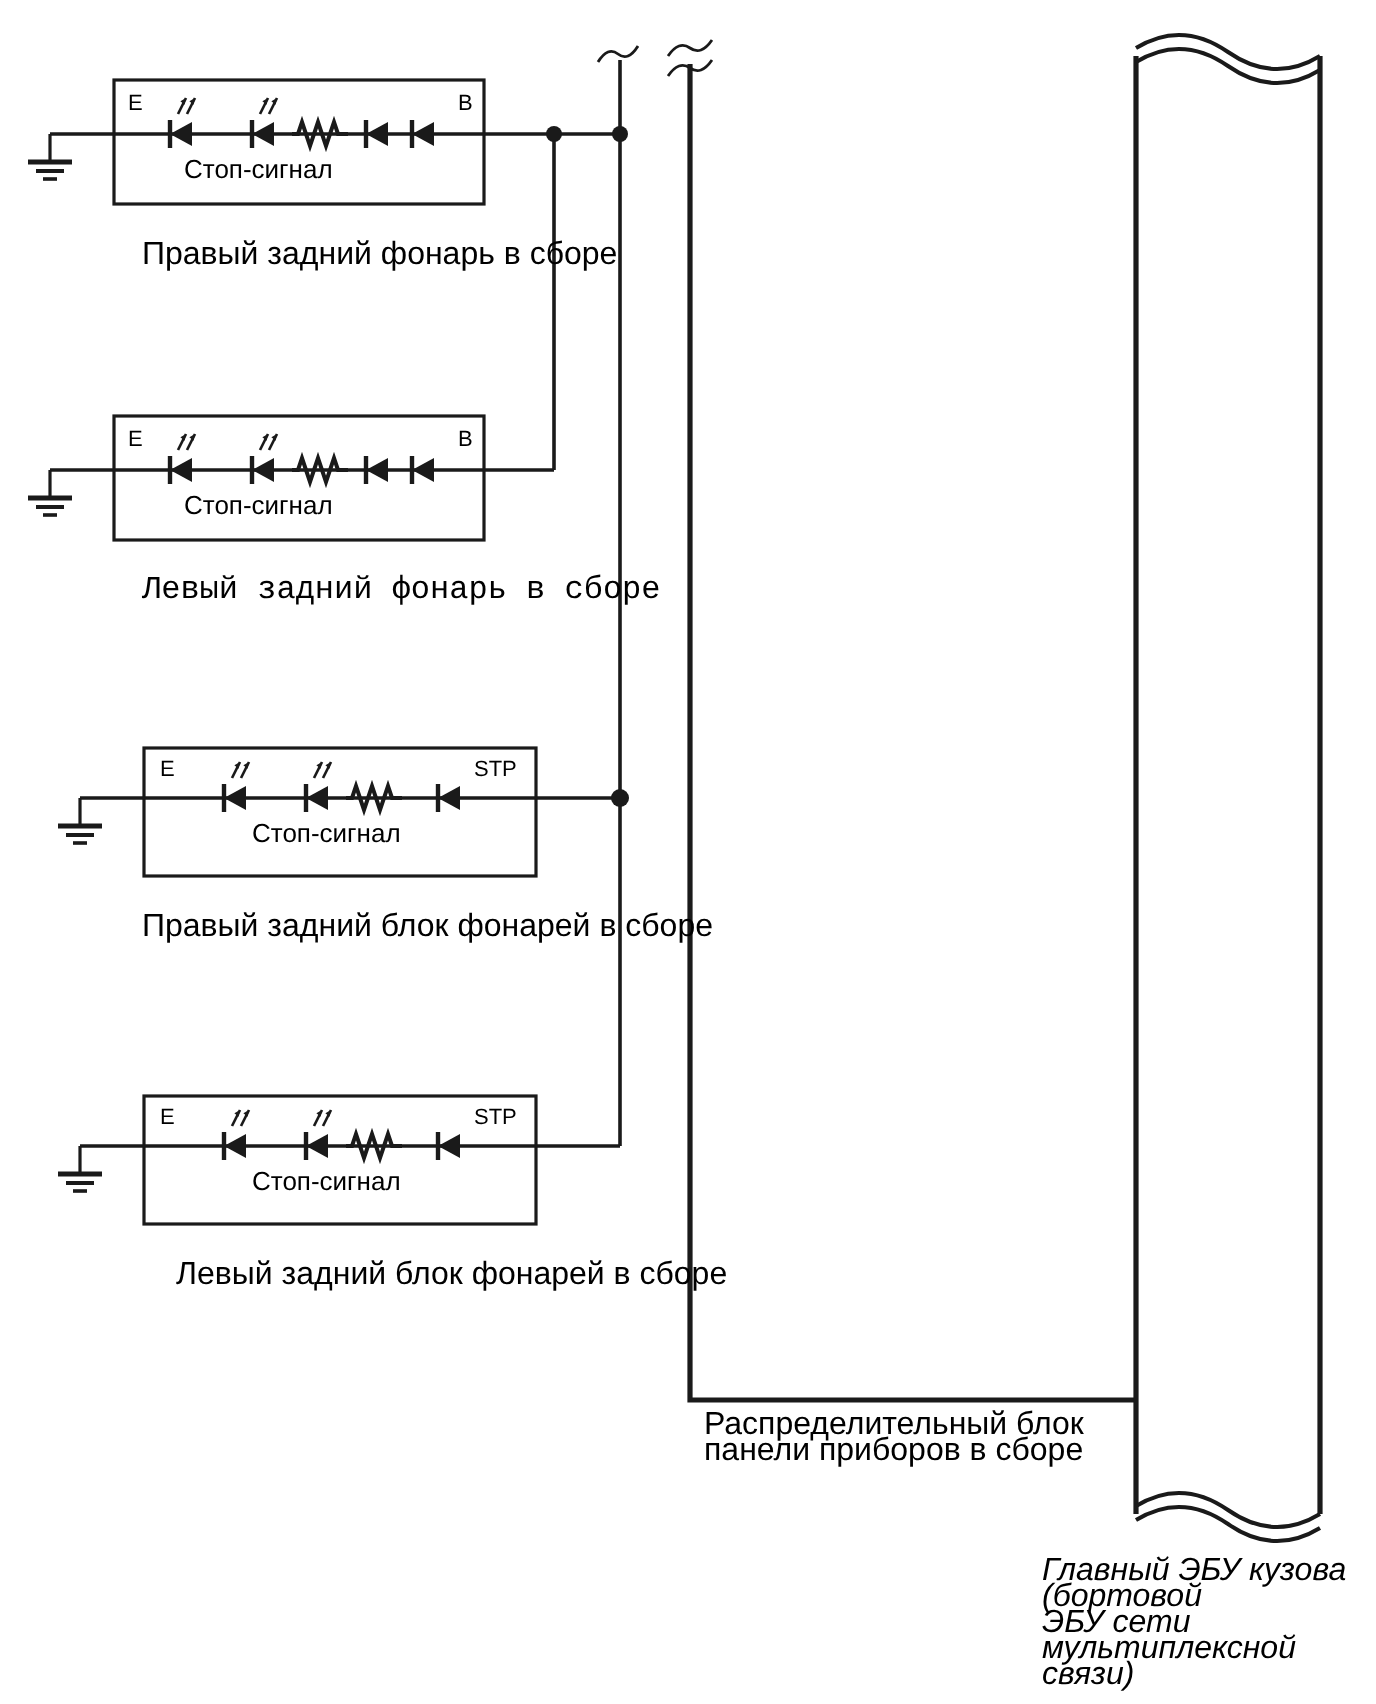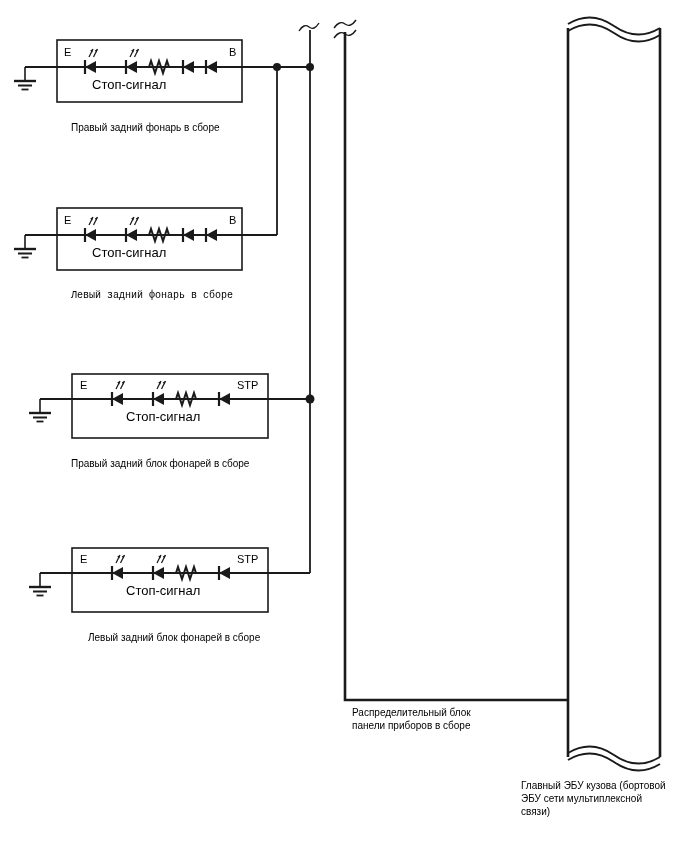--- a/index.html
+++ b/index.html
@@ -1,21 +1,21 @@
 <!DOCTYPE html>
 <html><head>
 <meta charset="utf-8">
 <style>
   html,body{margin:0;padding:0;background:#fff;}
   body{width:688px;height:852px;position:relative;
        font-family:"Liberation Sans","DejaVu Sans",sans-serif;color:#000;}
   #canvas{position:absolute;left:0;top:0;width:688px;height:852px;}
   .term{position:absolute;font-size:11px;line-height:12px;color:#000;}
   .inner{position:absolute;font-size:13px;line-height:12px;color:#000;}
-  .cap{position:absolute;font-size:10px;line-height:13px;color:#000;white-space:pre-line;}
+  .cap{position:absolute;font-size:16px;line-height:13px;color:#000;white-space:pre-line;}
 </style>
 </head>
 <body>
 
 <svg id="canvas" viewBox="0 0 688 852" xmlns="http://www.w3.org/2000/svg">
 
   <defs>
     <g id="gnd">
       <line x1="0" y1="0" x2="0" y2="14" stroke="#1a1a1a" stroke-width="1.6"></line>
       <line x1="-11" y1="14" x2="11" y2="14" stroke="#1a1a1a" stroke-width="2.4"></line>
@@ -130,15 +130,15 @@
 <div class="inner" style="left:126px;top:411px;">Стоп-сигнал</div>
 <div class="cap" style="left:71px;top:457px;text-align:center;">Правый задний блок фонарей в сборе</div>
 
 <div class="term" style="left:80px;top:553px;">E</div>
 <div class="term" style="left:237px;top:553px;">STP</div>
 <div class="inner" style="left:126px;top:585px;">Стоп-сигнал</div>
 <div class="cap" style="left:88px;top:631px;">Левый задний блок фонарей в сборе</div>
 
 <div class="cap" style="left:352px;top:706px;">Распределительный блок
 панели приборов в сборе</div>
-<div class="cap" style="left:521px;top:779px;">Главный ЭБУ кузова (бортовой
+<div class="cap" style="left:521px;top:779px;font-style:italic;">Главный ЭБУ кузова (бортовой
 ЭБУ сети мультиплексной
 связи)</div>
 
 </body></html>

